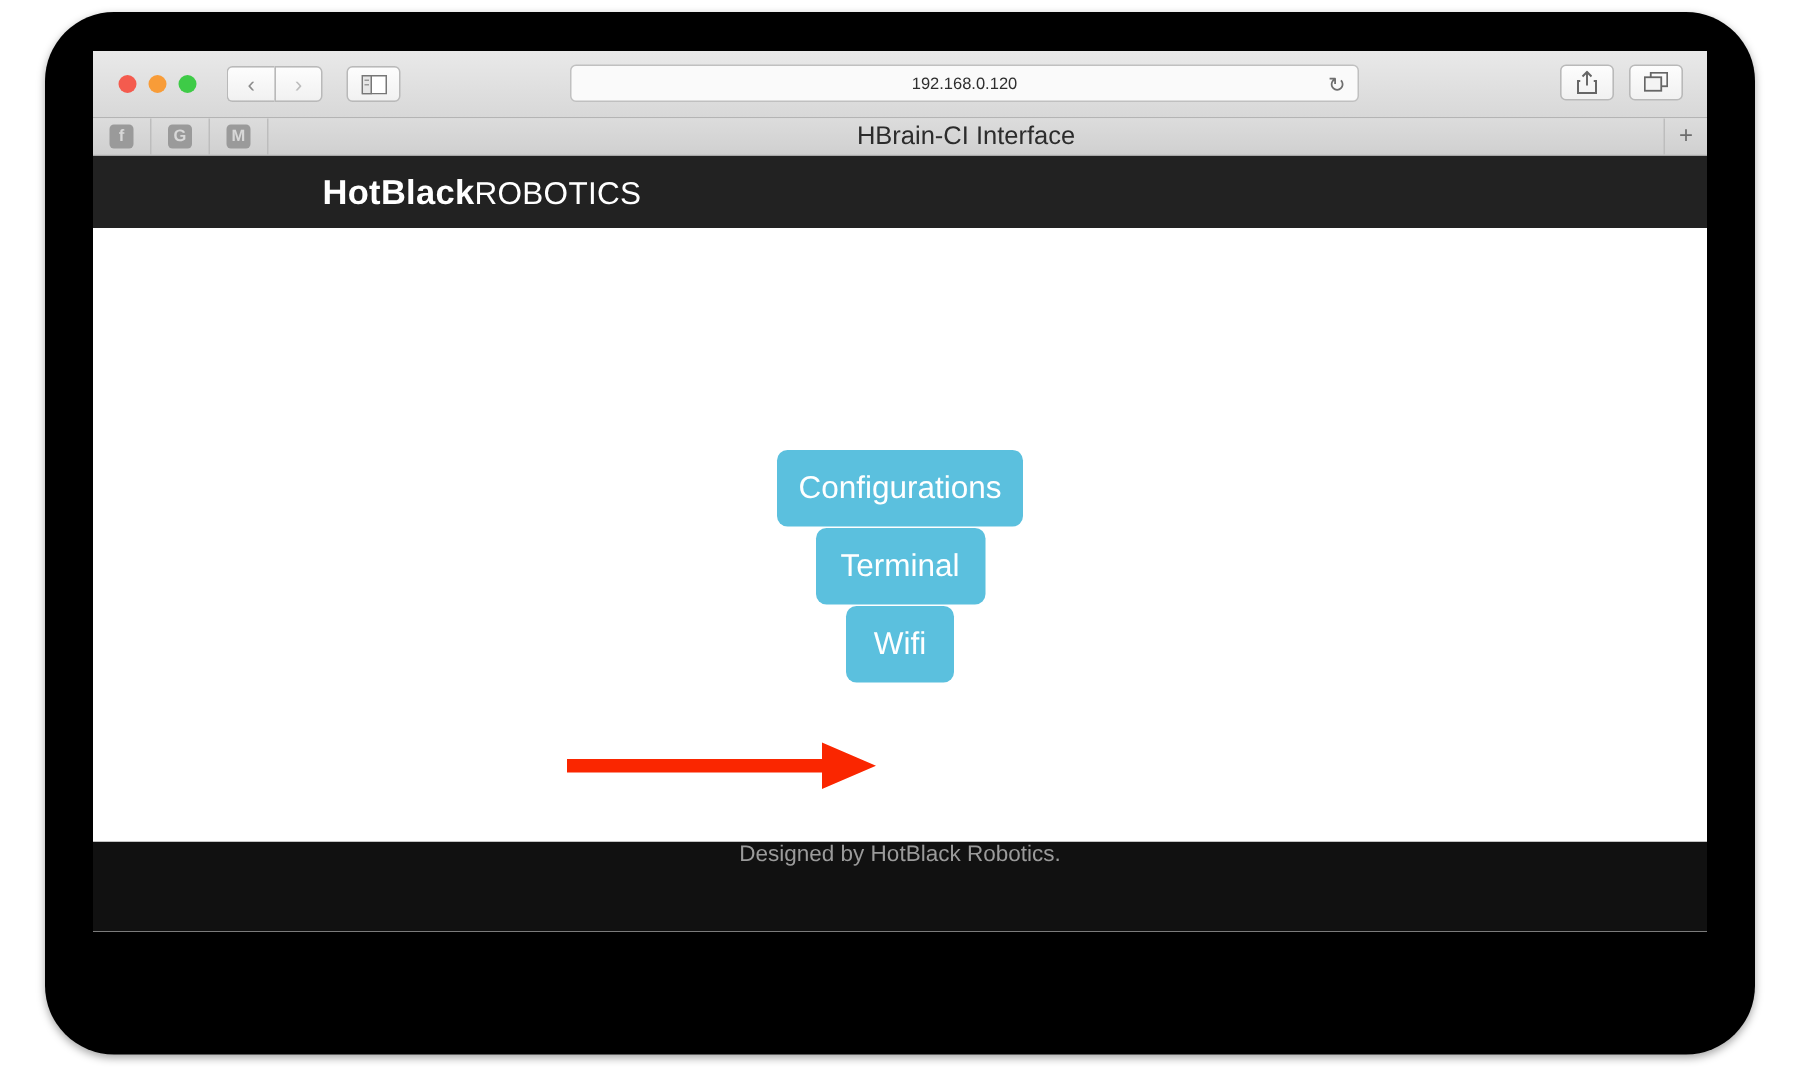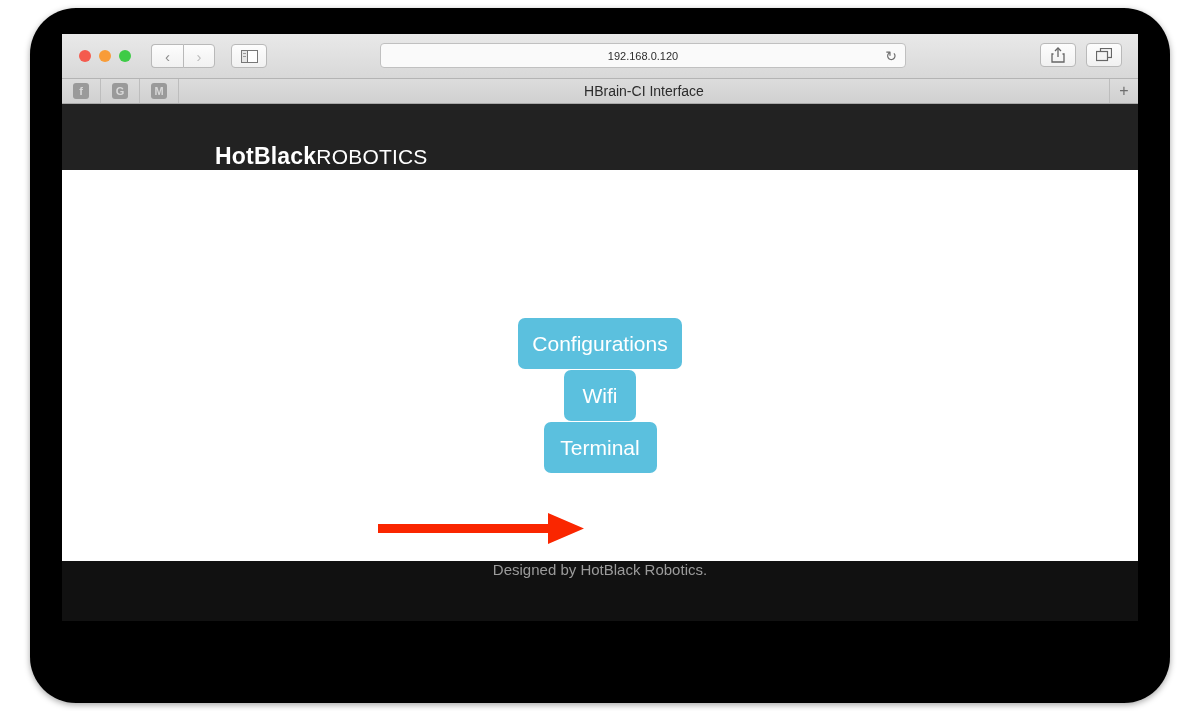--- a/index.html
+++ b/index.html
@@ -175,21 +175,21 @@
     display: flex;
     align-items: center;
     justify-content: center;
     line-height: 1;
   }
   .tab-title {
     flex: 1;
     display: flex;
     align-items: center;
     justify-content: center;
-    font-size: 14px;
+    font-size: 17px;
     color: #2c2c2c;
   }
   .newtab {
     width: 28px;
     border-left: 1px solid #bdbdbd;
     display: flex;
     align-items: center;
     justify-content: center;
     color: #6d6d6d;
     font-size: 16px;
@@ -199,24 +199,24 @@
   
   .page {
     flex: 1;
     position: relative;
     background: #ffffff;
     display: flex;
     flex-direction: column;
   }
 
   .navbar {
-    height: 66px;
+    height: 48px;
     background: #222222;
     display: flex;
-    align-items: flex-end;
+    align-items: center;
     flex: 0 0 auto;
   }
   .brand {
     margin-left: 153px;
     font-size: 23px;
     color: #ffffff;
     letter-spacing: 0.2px;
     white-space: nowrap;
   }
   .brand .b1 { font-weight: bold; }
@@ -359,22 +359,22 @@
       <div class="navbar">
         <div class="brand">
           <span class="b1">HotBlack</span><span class="b2">ROBOTICS</span>
         </div>
       </div>
 
       <div class="content">
 
         <div class="btn-stack">
           <button class="hb-btn" style="width:164px">Configurations</button>
+          <button class="hb-btn" style="width:113px">Terminal</button>
           <button class="hb-btn" style="width:72px">Wifi</button>
-          <button class="hb-btn" style="width:113px">Terminal</button>
         </div>
 
         <svg class="arrow" viewBox="0 0 207 35">
           <path d="M0 13 L170 13 L170 2 L206 17.5 L170 33 L170 22 L0 22 Z" fill="#fa2600"></path>
         </svg>
 
       </div>
 
       <div class="footer">
         <span class="footer-text">Designed by HotBlack Robotics.</span>

